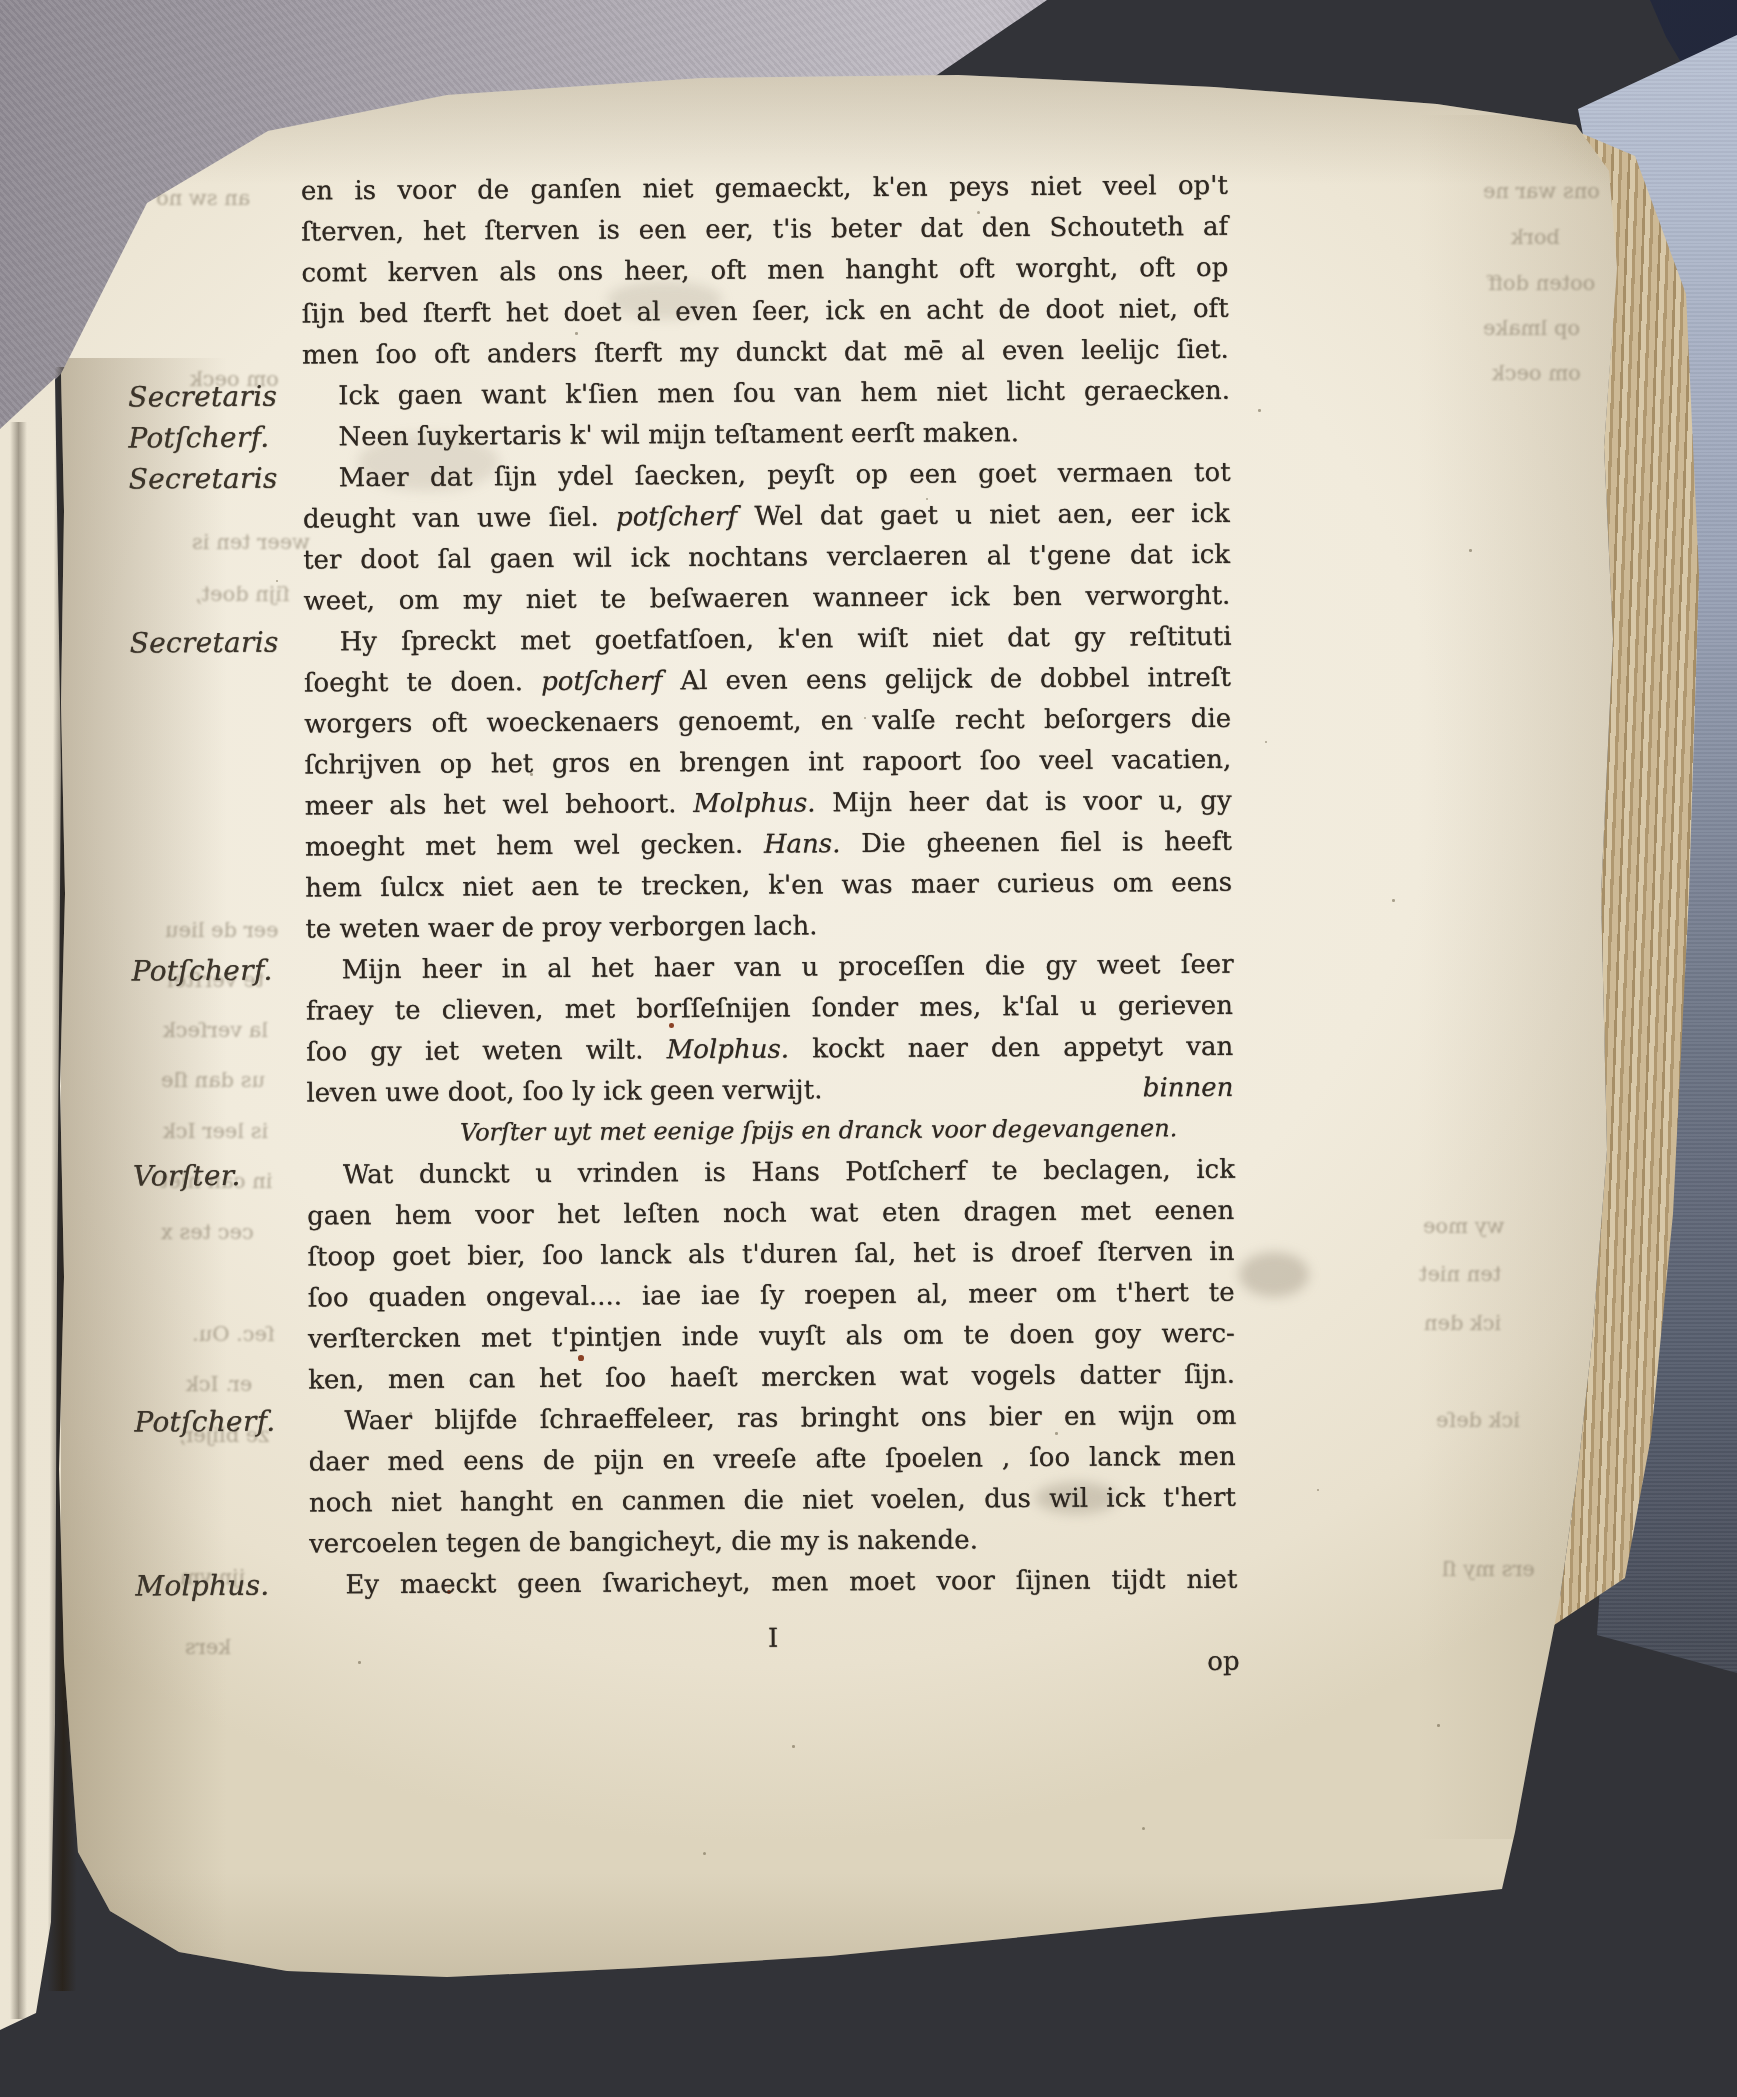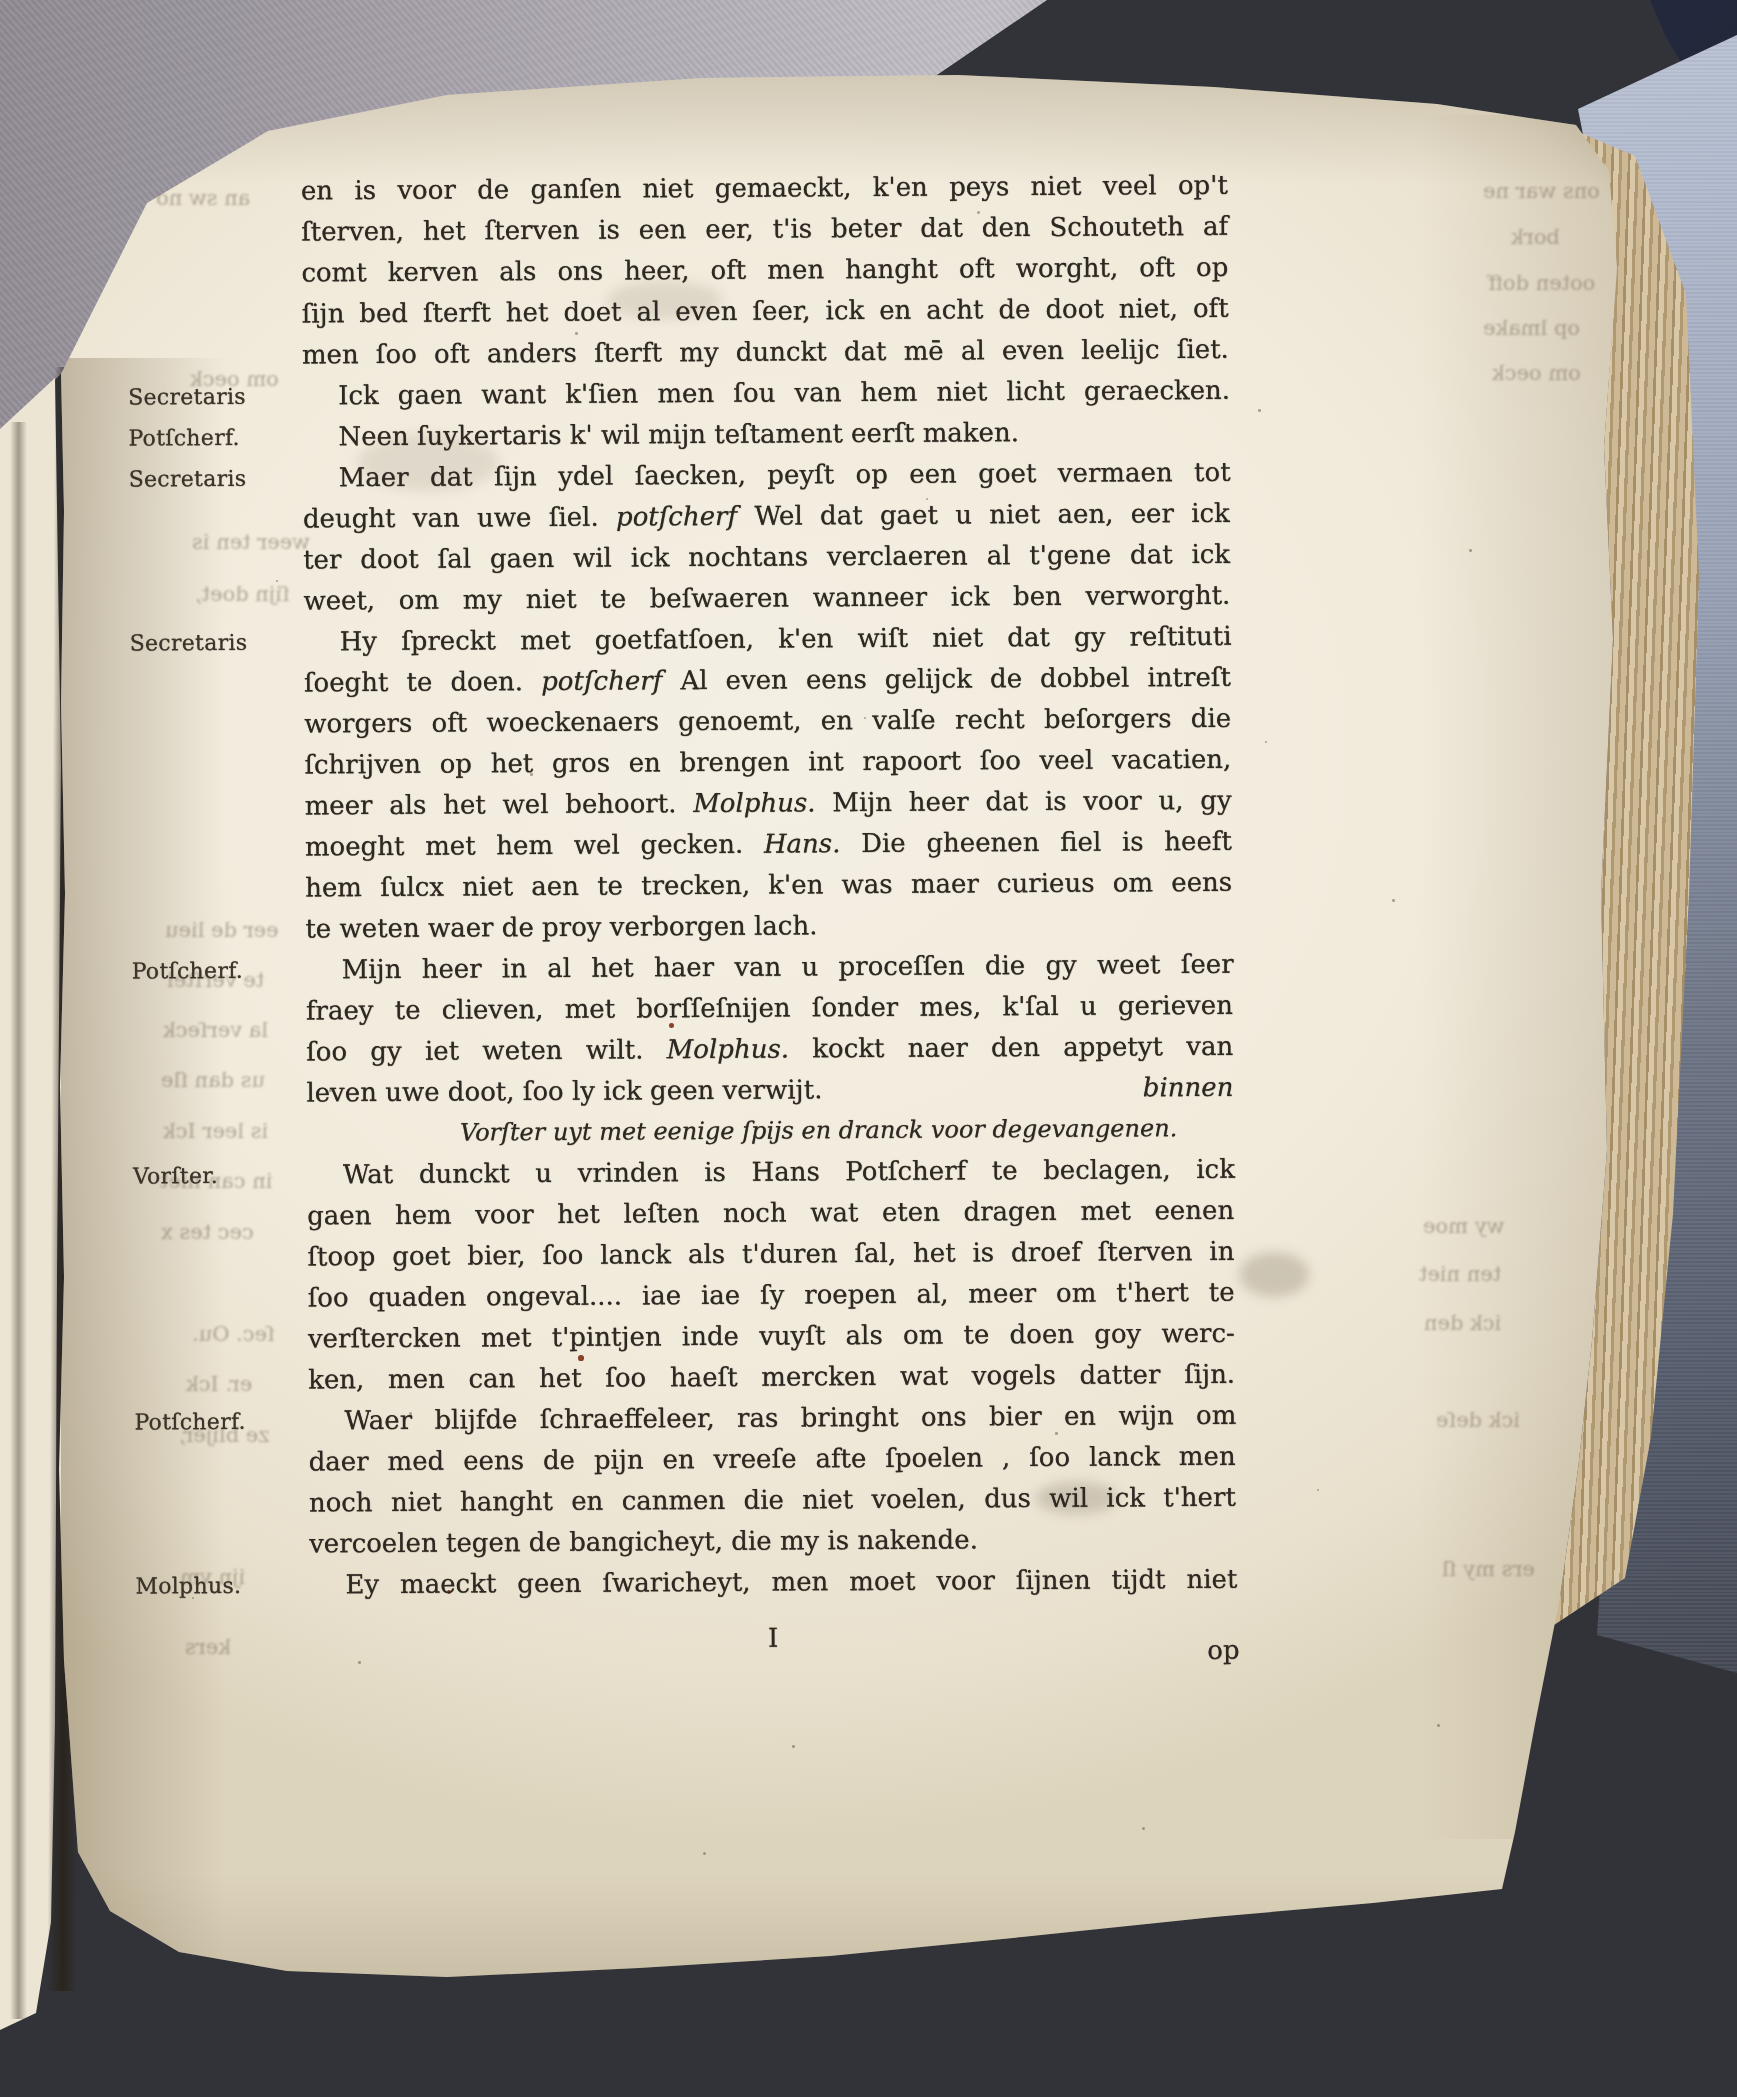--- a/index.html
+++ b/index.html
@@ -53,30 +53,30 @@
     background:linear-gradient(to top,rgba(125,108,78,.22),rgba(125,108,78,0));}
   .corner-fold{position:absolute;top:57px;left:1424px;width:204px;height:204px;
     background:linear-gradient(225deg,rgba(150,130,95,.35) 0%,rgba(150,130,95,.12) 18%,rgba(255,255,255,0) 40%);}
 
   
   .textblock{position:absolute;left:131px;top:168px;width:1119px;
     transform:rotate(-.35deg);transform-origin:575px 703px;
     color:var(--ink,#2e2822);font-size:26px;line-height:41px;
     text-shadow:0 0 0.8px rgba(52,43,32,.65), 0.4px 0.5px 0.4px rgba(52,43,32,.25);}
   .row{position:relative;height:41px;white-space:nowrap;}
-  .label{position:absolute;left:0;top:0;font-size:22px;color:var(--label-ink,#3b342a);letter-spacing:0.3px;}
+  .label{position:absolute;left:0;top:0;font-style:italic;font-size:28px;color:var(--label-ink,#3b342a);letter-spacing:0.3px;}
   .txt{margin-left:174px;width:927px;position:relative;}
   .txt.fill{text-align:justify;text-align-last:justify;white-space:normal;height:41px;overflow:visible;}
   .txt.ind{padding-left:36px;width:892px;}
   .txt.stage{font-style:italic;font-size:24px;text-align:center;text-align-last:center;padding-left:96px;width:832px;white-space:nowrap;}
   .it{font-style:italic;}
   .trail{position:absolute;right:0;top:0;font-style:italic;}
   .footrow{position:relative;height:51px;margin-top:15.3px;}
   .sig{position:absolute;left:174px;width:927px;text-align:center;}
-  .catch{position:absolute;right:15.3px;top:15px;text-align:right;}
+  .catch{position:absolute;right:15.3px;top:26px;text-align:right;}
 
   
   .ghost{position:absolute;font-size:21px;color:rgba(125,114,94,.55);filter:blur(1.3px);
     transform:scaleX(-1);white-space:nowrap;font-family:"DejaVu Serif",serif;}
   .speck{position:absolute;border-radius:50%;}
   .smudge{position:absolute;border-radius:50%;filter:blur(5.7px);}
 </style>
 </head>
 <body>
 

